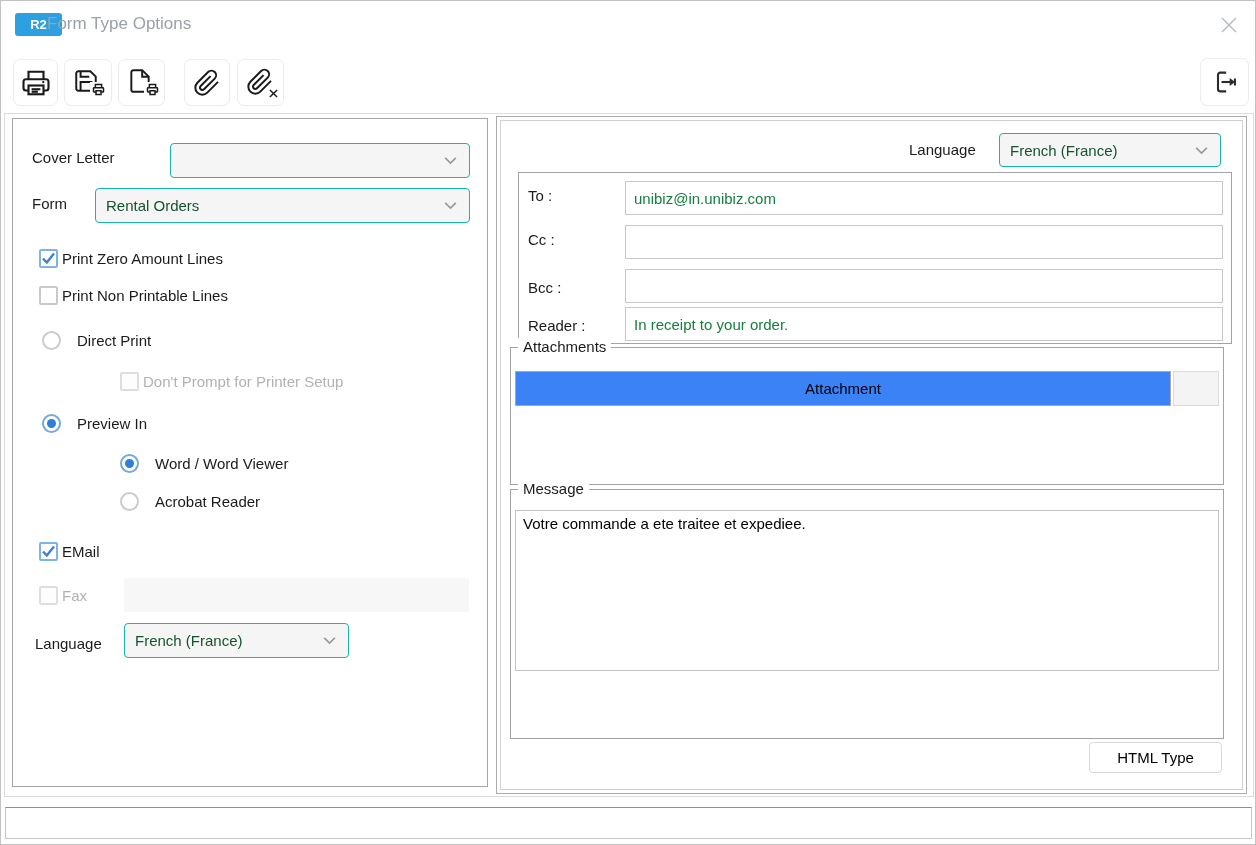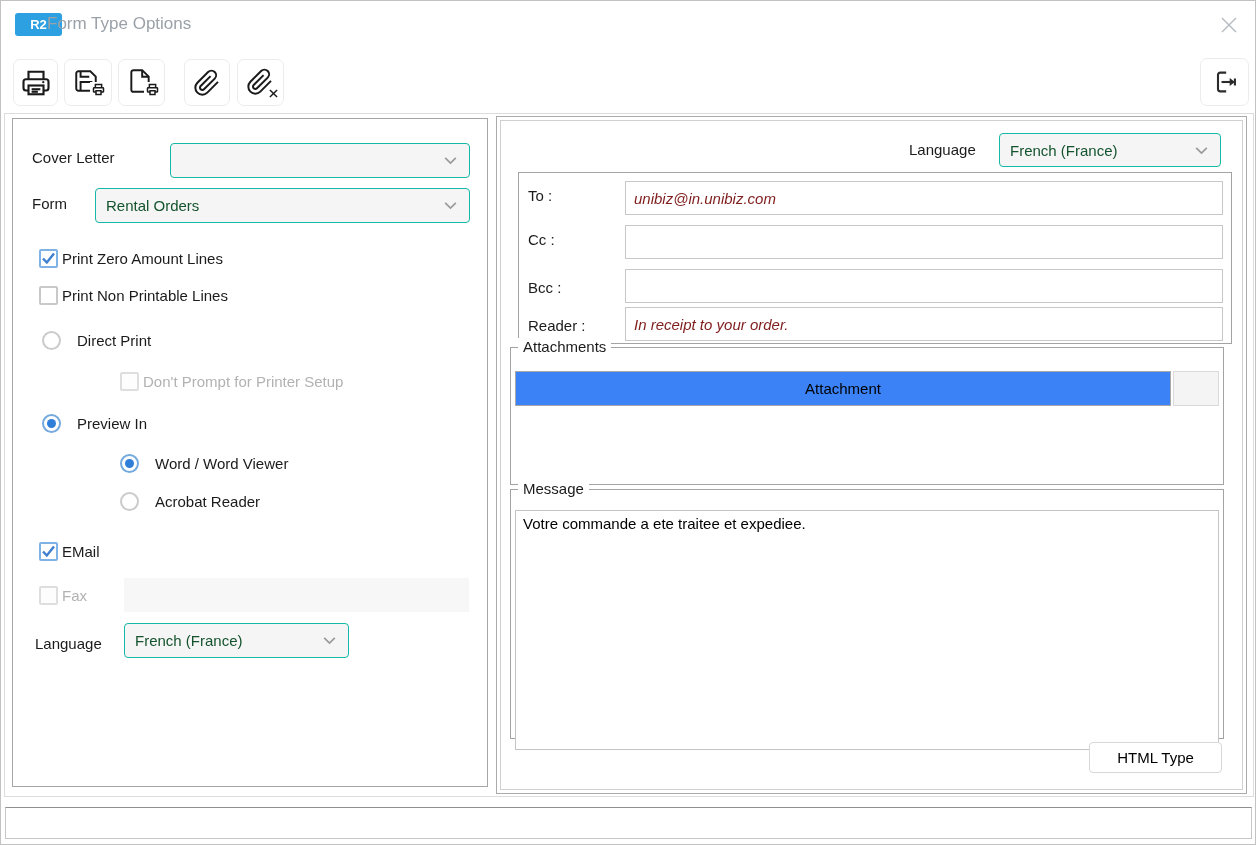--- a/index.html
+++ b/index.html
@@ -62,21 +62,21 @@
   .radio.checked::after { content:''; position:absolute; left:3px; top:3px; width:9px; height:9px;
            border-radius:50%; background:var(--radio-blue,#2f7ed8); }
 
   .flat-field { position:absolute; background:#f7f7f8; border:none; }
 
   
   .group { position:absolute; border:1px solid #a3a3a3; background:#fff; }
   .legend { position:absolute; top:-10px; left:7px; background:#fff; padding:0 5px;
             font-size:15px; color:#1b1b1b; }
   .fld { position:absolute; background:#fff; border:1px solid #c8c8c8; font-size:15px;
-         color:#7f1d1d; padding:0 8px; font-family:"Liberation Sans", sans-serif; outline:none;font-style:italic; }
+         color:#15803d; padding:0 8px; font-family:"Liberation Sans", sans-serif; outline:none; }
 
   .grid-header { position:absolute; background:#3b82f6; border:1px solid #a8a8a8;
                  display:flex; align-items:center; justify-content:center;
                  font-size:15px; color:#000; cursor:pointer; }
   .grid-header-stub { position:absolute; background:#f4f4f4; border:1px solid #dadada; }
 
   .msg-area { position:absolute; background:#fff; border:1px solid #c4c4c4;
               font-size:15px; color:#000; padding:4px 7px; overflow:hidden; }
 
   .help-btn { position:absolute; background:#fff; border:1px solid #d8d8d8; border-radius:4px;
@@ -270,20 +270,20 @@
 
     <div class="group" style="left:13px; top:230px; width:714px; height:138px;">
       <div class="legend">Attachments</div>
       <div class="grid-header" style="left:4px; top:23px; width:656px; height:35px;">Attachment</div>
       <div class="grid-header-stub" style="left:662px; top:23px; width:46px; height:35px;"></div>
       <div style="position:absolute; left:4px; top:58px; width:704px; height:74px; background:#fff;"></div>
     </div>
 
     <div class="group" style="left:13px; top:372px; width:714px; height:250px;">
       <div class="legend">Message</div>
-      <div class="msg-area" style="left:4px; top:20px; width:704px; height:240px;">Votre commande a ete traitee et expediee.</div>
+      <div class="msg-area" style="left:4px; top:20px; width:704px; height:161px;">Votre commande a ete traitee et expediee.</div>
     </div>
 
     <div class="help-btn" style="left:592px; top:625px; width:133px; height:31px;">HTML Type</div>
   </div>
 
   <div class="status-bar"></div>
 </div>
 
 </body></html>

